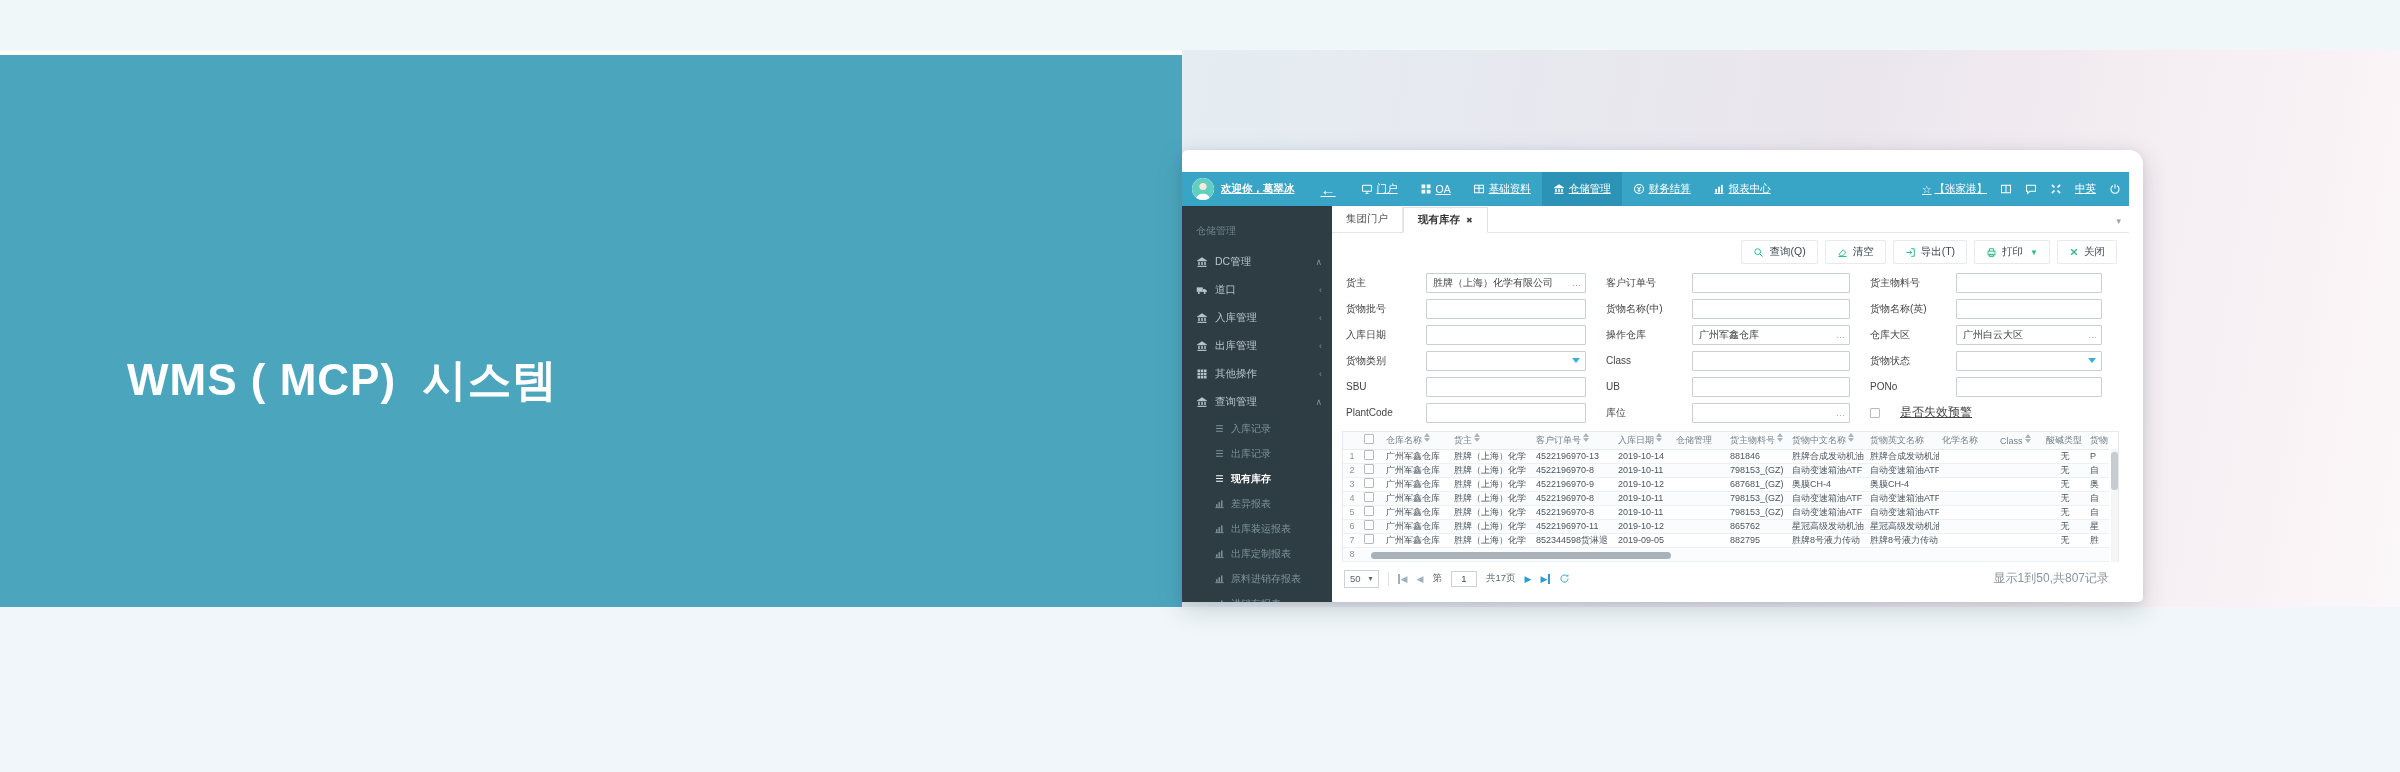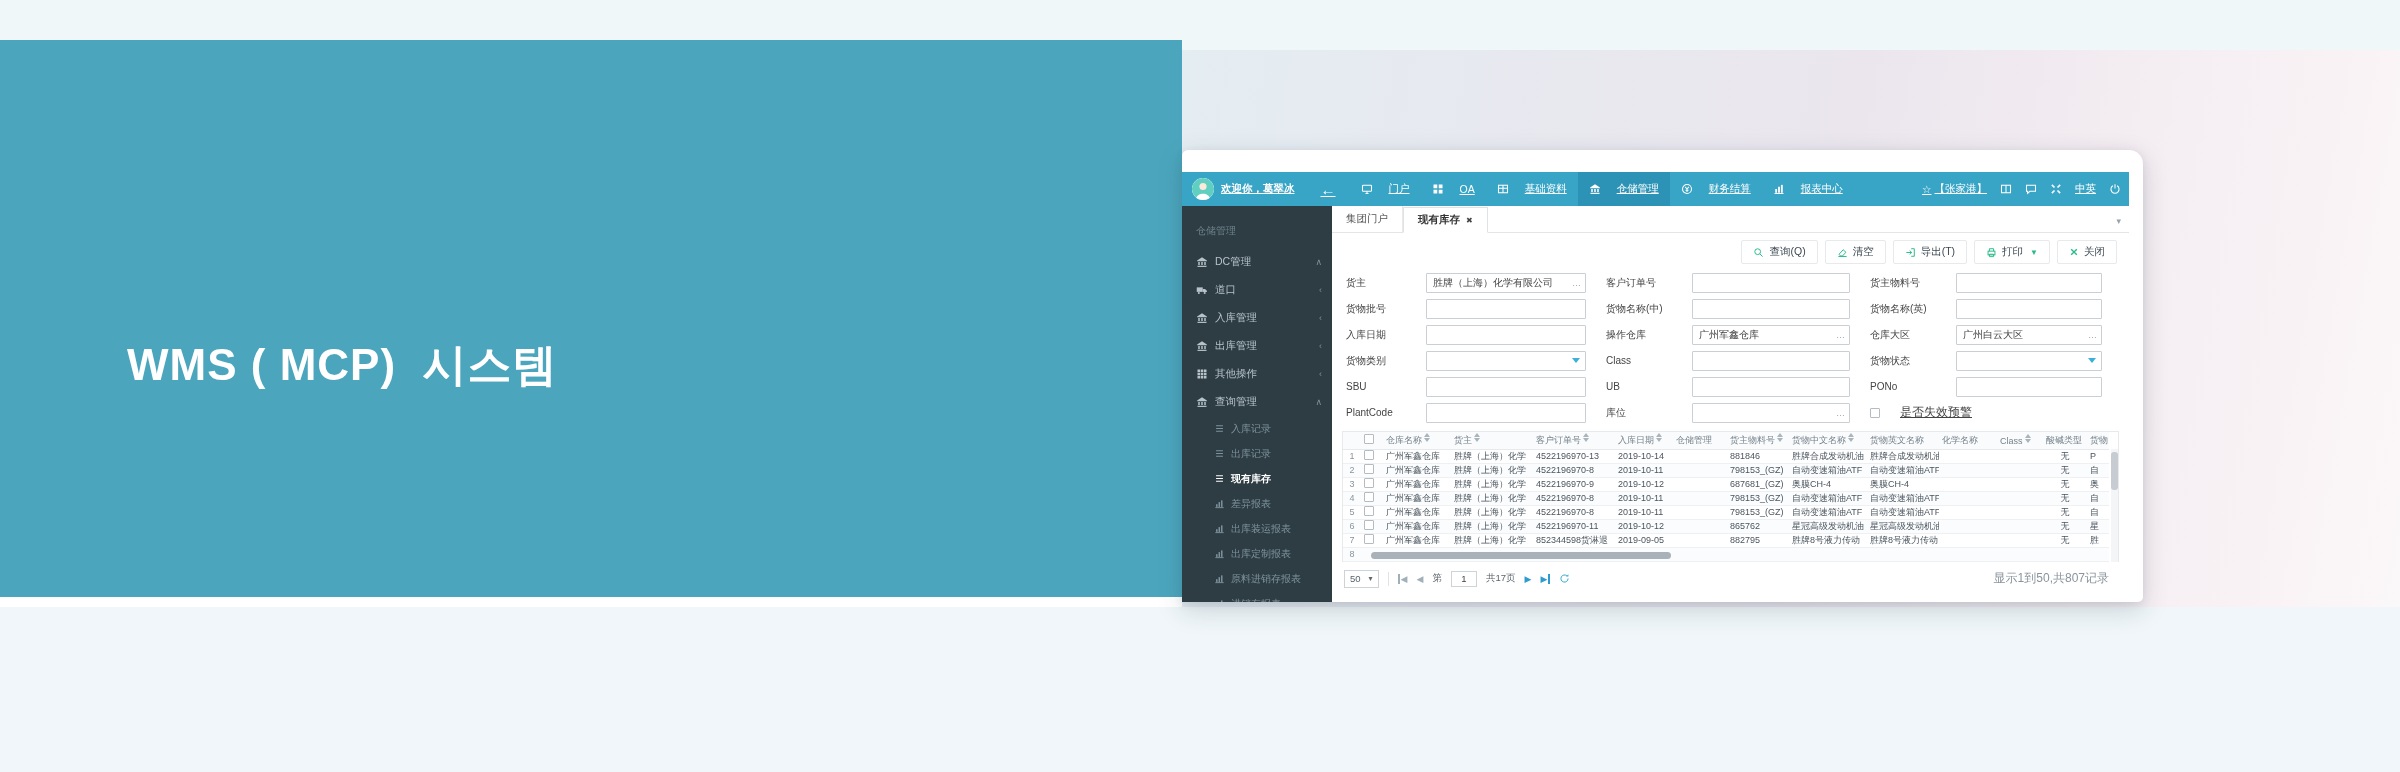--- a/index.html
+++ b/index.html
@@ -1,39 +1,39 @@
 <!DOCTYPE html>
 <html><head>
 <meta charset="utf-8">
 <style>
   * { margin:0; padding:0; box-sizing:border-box; }
   body { font-family:"Liberation Sans","DejaVu Sans",sans-serif; }
   .canvas { position:relative; width:2400px; height:772px; overflow:hidden; background:#fff; }
 
   .top-strip    { position:absolute; left:0; top:0; width:2400px; height:50px; background:#eff7f9; }
-  .hero         { position:absolute; left:0; top:40px; width:1182px; height:557px; background:#4ba6bd; }
+  .hero         { position:absolute; left:0; top:55px; width:1182px; height:557px; background:#4ba6bd; }
   .hero-title   { position:absolute; left:127px; top:296px; font-size:44px; font-weight:700; color:#fff; letter-spacing:1px; white-space:pre; }
   .bg-right     { position:absolute; left:1182px; top:50px; width:1218px; height:557px;
                   background:linear-gradient(100deg,#e4edf2 0%,#e8e8ef 30%,#ebe6ee 52%,#f3ecf1 72%,#f9f2f5 88%,#fbf8f9 100%); }
   .bottom-strip { position:absolute; left:0; top:607px; width:2400px; height:165px; background:#f0f6f9; }
 
   
   .window { position:absolute; left:1182px; top:150px; width:961px; height:452px; background:#fff;
             border-radius:6px 14px 5px 0; padding:22px 14px 0 0;
             box-shadow:0 8px 26px rgba(40,60,80,.18), 0 2px 8px rgba(40,60,80,.10); }
   .app { width:947px; height:430px; display:flex; flex-direction:column; overflow:hidden; background:#fff; }
 
   
   .app-header { height:34px; flex:0 0 34px; background:#38a5c6; display:flex; align-items:center; color:#fff; font-size:10.5px; padding:0 8px 0 10px;text-decoration:underline; }
   .avatar { width:22px; height:22px; border-radius:50%; background:#fff; overflow:hidden; flex:0 0 22px; display:flex; align-items:flex-end; justify-content:center; }
   .avatar svg { display:block; }
   .welcome { margin-left:7px; font-weight:700; white-space:nowrap; }
   .back-arrow { margin-left:26px; font-size:15px; cursor:pointer; }
   .nav { display:flex; align-items:center; height:100%; margin-left:14px; }
-  .nav-item { display:flex; align-items:center; gap:16px; padding:0 11px; height:100%; cursor:pointer; white-space:nowrap; }
+  .nav-item { display:flex; align-items:center; gap:4px; padding:0 11px; height:100%; cursor:pointer; white-space:nowrap; }
   .nav-item.active { background:#2d93b6; }
   .hdr-right { margin-left:auto; display:flex; align-items:center; gap:13px; white-space:nowrap; }
   .hdr-right .hr-item { display:flex; align-items:center; gap:3px; cursor:pointer; }
   .icon { display:inline-flex; align-items:center; justify-content:center; line-height:0; }
   .icon svg { display:block; }
 
   
   .app-body { flex:1; display:flex; min-height:0; }
   .sidebar { flex:0 0 150px; background:#2e3d44; color:#aebcc2; font-size:10.5px; overflow:hidden; padding-top:14px; }
   .side-section { color:#6e8089; font-size:10px; padding:4px 0 10px 14px; }

